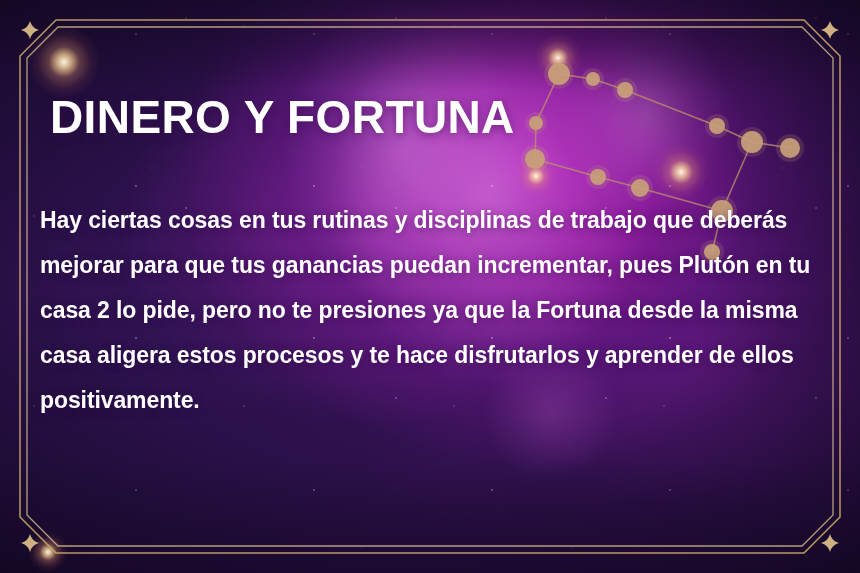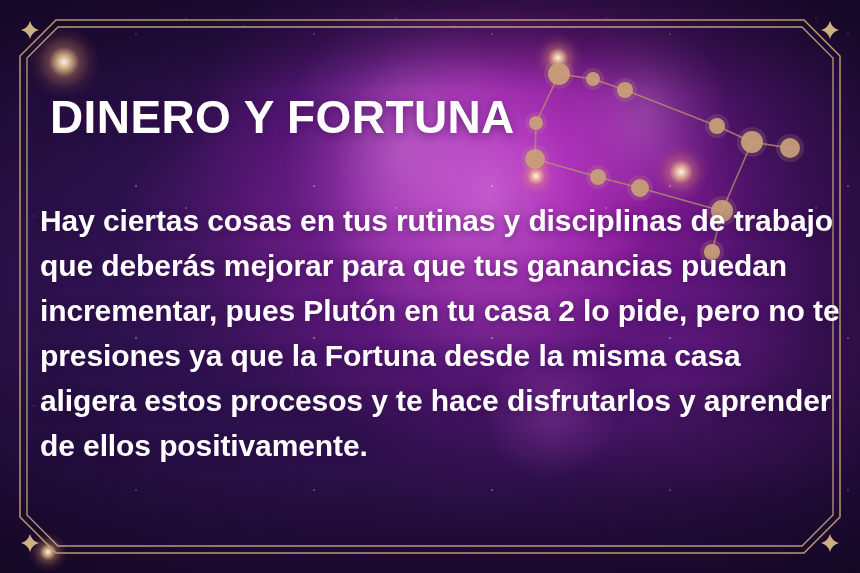--- a/index.html
+++ b/index.html
@@ -85,21 +85,21 @@
     letter-spacing:0.4px;
     line-height:1;
     font-stretch:condensed;
     text-shadow:0 2px 10px rgba(60,10,80,0.55);
     white-space:nowrap;
     text-align:center;
   }
   #body{
     position:absolute;left:40px;top:198px;width:800px;
     color:#ffffff;
-    font-size:30px;
+    font-size:23px;
     font-weight:bold;
     line-height:45px;
     letter-spacing:-0.1px;
     text-shadow:0 2px 9px rgba(45,8,68,0.50);
   }
 </style>
 </head>
 <body>
 
 <div id="card">

